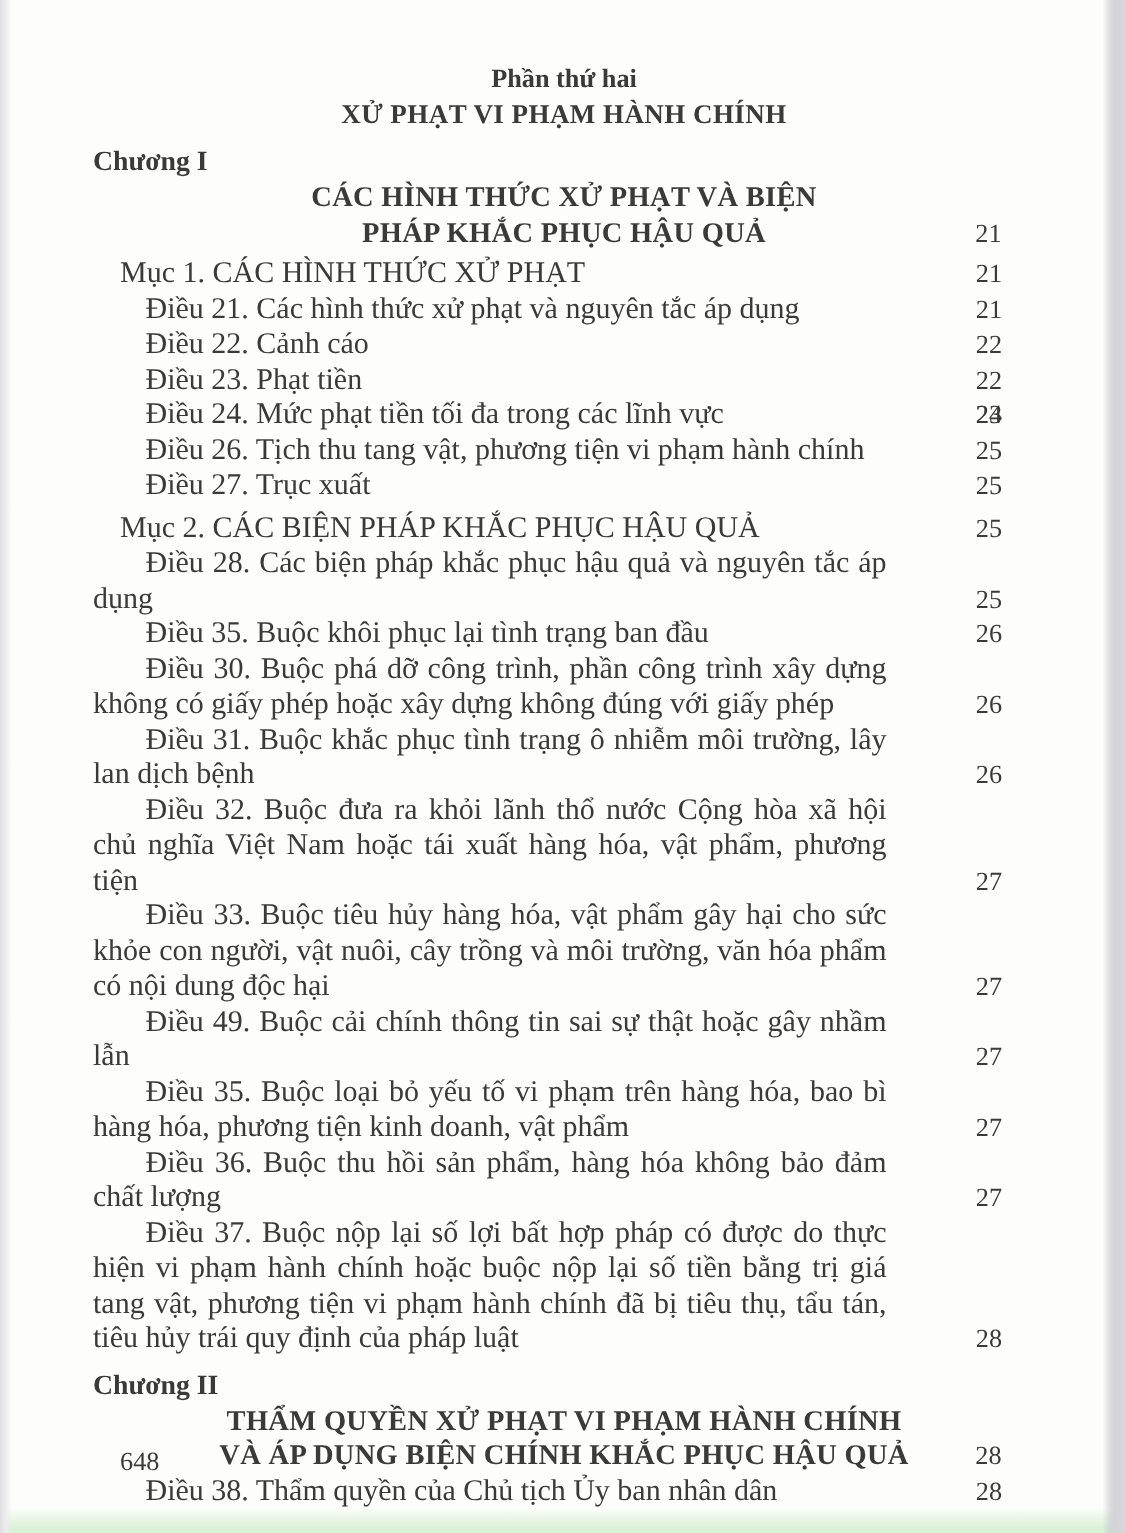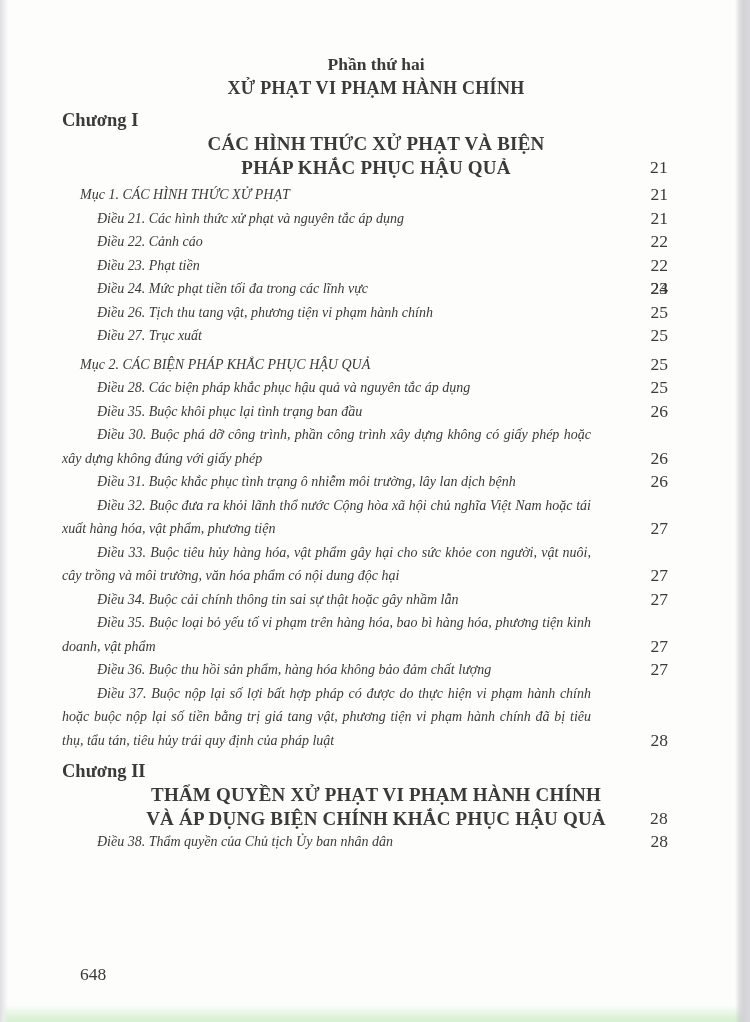--- a/index.html
+++ b/index.html
@@ -20,29 +20,29 @@
     position:absolute; right:0; top:0; bottom:0; width:15px; z-index:5;
     background:linear-gradient(to right,rgba(200,200,204,0) 0,rgba(198,198,204,.55) 30%,#d3d3d7 55%,#d9d9dd 100%);
   }
   .edge-bottom {
     position:absolute; left:0; right:0; bottom:0; height:17px; z-index:4;
     background:linear-gradient(to bottom,rgba(221,242,215,0) 0,#ddf2d8 75%,#d8f0d3 100%);
   }
 
   .content { position:absolute; left:62px; top:0; width:628px; z-index:2; }
 
-  .h-part-label   { margin-top:52px; text-align:center; font-weight:bold; font-size:17.5px; line-height:24px; }
+  .h-part-label   { margin-top:40px; text-align:center; font-weight:bold; font-size:17.5px; line-height:24px; }
   .h-part-title   { text-align:center; font-weight:bold; font-size:18px;  line-height:25px; letter-spacing:.3px; }
   .h-chap-label   { margin-top:7px; text-align:left; font-weight:bold; font-size:18.5px; line-height:24px; }
   .h-chap-title   { position:relative; text-align:center; font-weight:bold; font-size:19px; line-height:23.5px; letter-spacing:.2px; }
   .h-chap-title .pg { position:absolute; right:22px; bottom:0; font-weight:normal; font-size:17.5px; line-height:23.5px; }
 
   .toc { margin-top:4px; }
   .row { position:relative; width:628px; }
-  .row .txt { width:529px; text-align:justify; font-size:14px; line-height:23.5px;font-style:italic; }
+  .row .txt { width:529px; text-align:justify; font-size:20px; line-height:23.5px; }
   .row--article .txt { text-indent:35px; }
   .row--section .txt { text-indent:18px; }
   .row .pg { position:absolute; right:22px; bottom:0; font-size:17.5px; line-height:23.5px; }
   .row--spaced { margin-top:5px; }
 
   .footer-pagenum { position:absolute; left:80px; top:962px; font-size:17.5px; line-height:24px; z-index:3; }
 </style>
 </head>
 <body>
 
@@ -116,21 +116,21 @@
       </div>
       <div class="row row--article">
         <div class="txt">Điều 32. Buộc đưa ra khỏi lãnh thổ nước Cộng hòa xã hội chủ nghĩa Việt Nam hoặc tái xuất hàng hóa, vật phẩm, phương tiện</div>
         <span class="pg">27</span>
       </div>
       <div class="row row--article">
         <div class="txt">Điều 33. Buộc tiêu hủy hàng hóa, vật phẩm gây hại cho sức khỏe con người, vật nuôi, cây trồng và môi trường, văn hóa phẩm có nội dung độc hại</div>
         <span class="pg">27</span>
       </div>
       <div class="row row--article">
-        <div class="txt">Điều 34. Buộc cải chính thông tin sai sự thật hoặc gây nhầm lẫn</div>
+        <div class="txt">Điều 49. Buộc cải chính thông tin sai sự thật hoặc gây nhầm lẫn</div>
         <span class="pg">27</span>
       </div>
       <div class="row row--article">
         <div class="txt">Điều 35. Buộc loại bỏ yếu tố vi phạm trên hàng hóa, bao bì hàng hóa, phương tiện kinh doanh, vật phẩm</div>
         <span class="pg">27</span>
       </div>
       <div class="row row--article">
         <div class="txt">Điều 36. Buộc thu hồi sản phẩm, hàng hóa không bảo đảm chất lượng</div>
         <span class="pg">27</span>
       </div>

